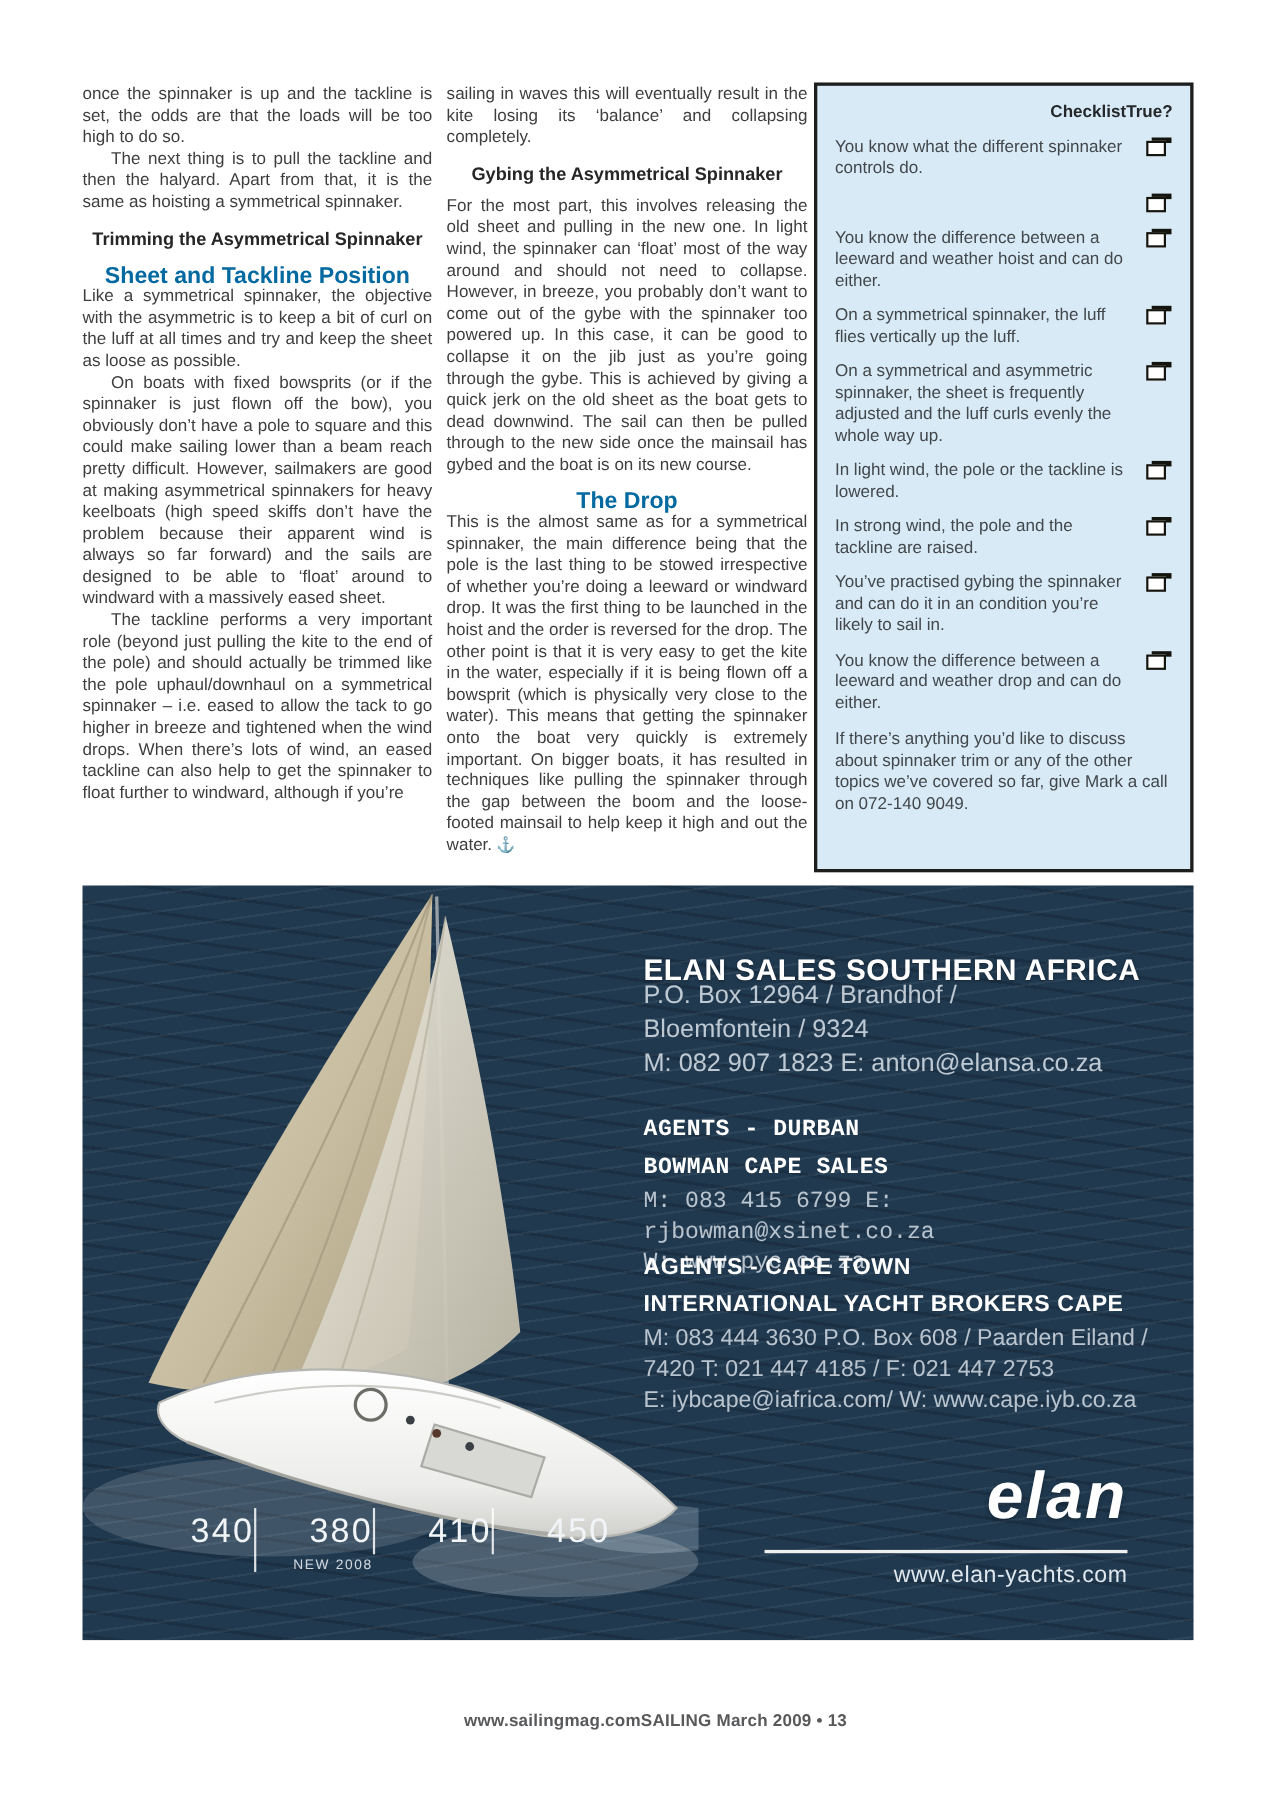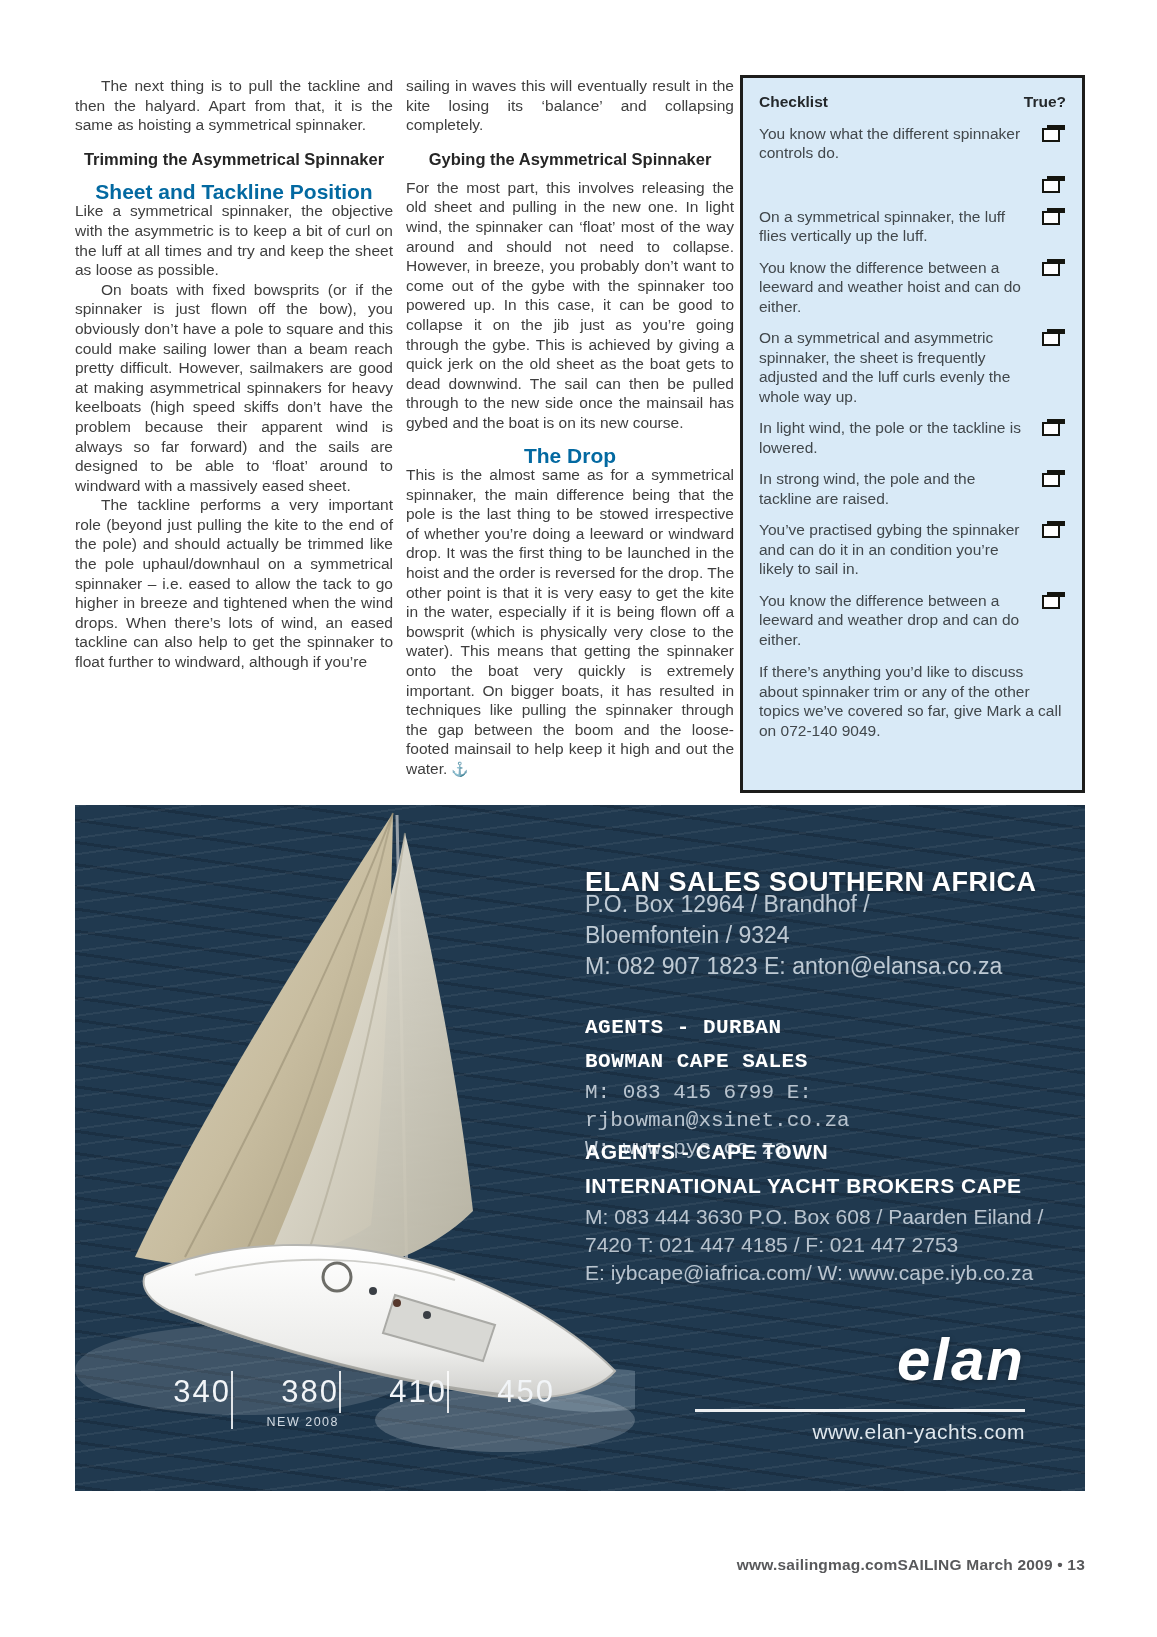--- a/index.html
+++ b/index.html
@@ -14,21 +14,21 @@
   .col p { margin:0; }
   .col p.indent { text-indent:26px; }
   .col h2 { color:#262626; font-size:16.5px; line-height:20px; text-align:center; font-weight:bold; margin:14px 0 9px 0; }
   .col h3 { color:#0369a1; font-size:21px; line-height:19.6px; text-align:center; font-weight:bold; margin:13px 0 0 0; }
   .endmark { font-size:14px; color:#3e3e3e; }
 
   
   .checklist { position:absolute; left:740px; top:75px; width:345px; height:718px;
                background:#d9eaf7; border:3px solid #1d1d1b; padding:14px 16px 10px 16px;
                color:#41474b; font-size:15.5px; line-height:19.5px; overflow:hidden; }
-  .cl-head { display:flex; justify-content:space-between; font-weight:bold; color:#24282b; margin-bottom:2px; }
+  .cl-head { display:flex; justify-content:flex-end; font-weight:bold; color:#24282b; margin-bottom:2px; }
   .cl-item { display:flex; align-items:flex-start; margin-top:12px; }
   .cl-item .txt { width:262px; }
   .cb { position:relative; width:24px; height:19px; margin-left:auto; margin-top:1px; flex:0 0 auto; cursor:pointer; }
   .cb .shadow { position:absolute; left:5px; top:0; width:18px; height:5px; background:#15150f; }
   .cb .box { position:absolute; left:0; top:3px; width:18px; height:14px; background:#ffffff; border:2.5px solid #15150f; }
   .cl-note { margin-top:13px; }
 
   
   .ad { position:absolute; left:75px; top:805px; width:1010px; height:686px;
         background:
@@ -54,29 +54,30 @@
   .ad-model { position:relative; width:108px; text-align:right; font-size:31px; letter-spacing:2px; color:#f2f5f8; }
   .ad-model + .ad-model { border-left:2px solid rgba(255,255,255,0.85); }
   .ad-model .num { display:block; line-height:42px; }
   .ad-model .badge { display:block; font-size:12.5px; letter-spacing:1.5px; color:rgba(240,245,250,0.85); margin-top:2px; }
   .ad-logo { position:absolute; right:60px; top:512px; width:330px; text-align:right; color:#ffffff; }
   .ad-logo .word { font-size:60px; line-height:86px; font-style:italic; font-weight:bold; letter-spacing:2px; text-shadow:0 2px 6px rgba(0,0,0,0.3); }
   .ad-logo .rule { height:3px; background:rgba(255,255,255,0.92); margin:6px 0 8px 0; }
   .ad-logo .url { font-size:21px; color:rgba(240,246,251,0.92); letter-spacing:0.5px; }
 
   
-  .footer { position:absolute; left:75px; right:72px; top:1556px; display:flex; justify-content:flex-end;
+  .footer { position:absolute; left:75px; right:72px; top:1556px; display:flex; justify-content:center;
             color:#58595b; font-weight:bold; font-size:15.5px; letter-spacing:0.2px;margin-left:32px; }
 </style>
 </head>
 <body>
 
 <div class="page">
 
   <div class="col col1">
+    <p>once the spinnaker is up and the tackline is set, the odds are that the loads will be too high to do so.</p>
     <p class="indent">The next thing is to pull the tackline and then the halyard. Apart from that, it is the same as hoisting a symmetrical spinnaker.</p>
     <h2>Trimming the Asymmetrical Spinnaker</h2>
     <h3>Sheet and Tackline Position</h3>
     <p>Like a symmetrical spinnaker, the objective with the asymmetric is to keep a bit of curl on the luff at all times and try and keep the sheet as loose as possible.</p>
     <p class="indent">On boats with fixed bowsprits (or if the spinnaker is just flown off the bow), you obviously don’t have a pole to square and this could make sailing lower than a beam reach pretty difficult. However, sailmakers are good at making asymmetrical spinnakers for heavy keelboats (high speed skiffs don’t have the problem because their apparent wind is always so far forward) and the sails are designed to be able to ‘float’ around to windward with a massively eased sheet.</p>
     <p class="indent">The tackline performs a very important role (beyond just pulling the kite to the end of the pole) and should actually be trimmed like the pole uphaul/downhaul on a symmetrical spinnaker – i.e. eased to allow the tack to go higher in breeze and tightened when the wind drops. When there’s lots of wind, an eased tackline can also help to get the spinnaker to float further to windward, although if you’re</p>
   </div>
 
   <div class="col col2">
     <p>sailing in waves this will eventually result in the kite losing its ‘balance’ and collapsing completely.</p>
@@ -99,28 +100,28 @@
           <span class="box"></span>
         </span>
     </div>
     <div class="cl-item">
       <span class="cb">
           <span class="shadow"></span>
           <span class="box"></span>
         </span>
     </div>
     <div class="cl-item">
+      <span class="txt">You know the difference between a leeward and weather hoist and can do either.</span>
+      <span class="cb">
+          <span class="shadow"></span>
+          <span class="box"></span>
+        </span>
+    </div>
+    <div class="cl-item">
       <span class="txt">On a symmetrical spinnaker, the luff flies vertically up the luff.</span>
-      <span class="cb">
-          <span class="shadow"></span>
-          <span class="box"></span>
-        </span>
-    </div>
-    <div class="cl-item">
-      <span class="txt">You know the difference between a leeward and weather hoist and can do either.</span>
       <span class="cb">
           <span class="shadow"></span>
           <span class="box"></span>
         </span>
     </div>
     <div class="cl-item">
       <span class="txt">On a symmetrical and asymmetric spinnaker, the sheet is frequently adjusted and the luff curls evenly the whole way up.</span>
       <span class="cb">
           <span class="shadow"></span>
           <span class="box"></span>

